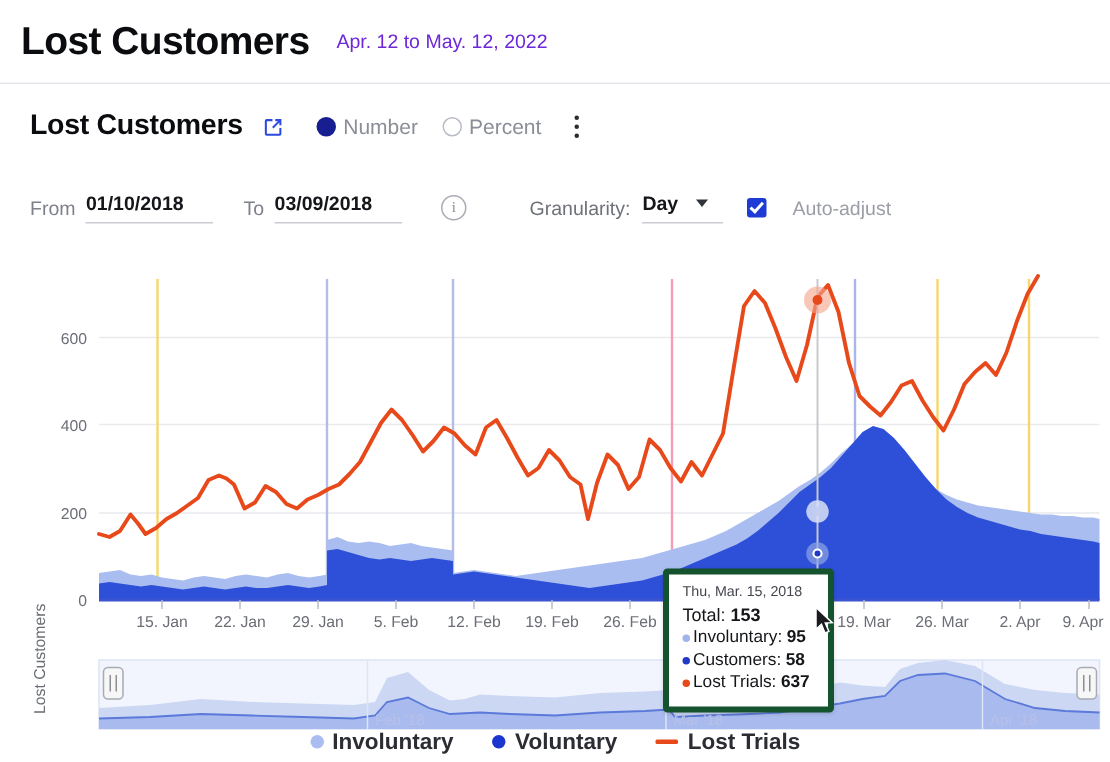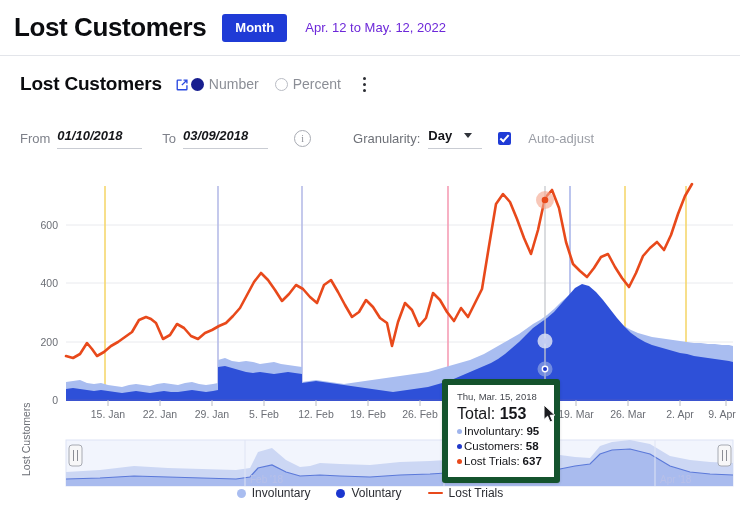--- a/index.html
+++ b/index.html
@@ -15,33 +15,33 @@
   .topbar-inner{display:flex;align-items:center;height:55px;padding-left:14px;}
   .page-title{font-size:26px;font-weight:bold;color:#0b0c0f;letter-spacing:-0.4px;}
   .period-badge{margin-left:16px;background:#1f3bd6;color:#fff;font-size:13px;font-weight:bold;
     padding:7px 13px 8px;border-radius:3px;line-height:1;}
   .range-text{margin-left:18px;font-size:13px;color:#6d28d9;}
 
   
   .widget-head{position:absolute;left:0;top:56px;width:740px;height:56px;display:flex;align-items:center;padding-left:20px;box-sizing:border-box;}
   .widget-title{font-size:19px;font-weight:bold;color:#0b0c0f;letter-spacing:-0.2px;}
   .ext-icon{margin-left:12px;width:17px;height:17px;display:block;cursor:pointer;}
-  .radio-grp{display:flex;align-items:flex-end;}
+  .radio-grp{display:flex;align-items:flex-end;margin-left:20px;}
   .radio-item{display:flex;align-items:center;margin-right:16px;cursor:pointer;}
   .radio-dot{width:13px;height:13px;border-radius:50%;box-sizing:border-box;}
   .radio-dot.on{background:#171e8f;}
   .radio-dot.off{border:1.5px solid #b9bcc4;background:#fff;}
   .radio-label{margin-left:5px;font-size:14px;color:#8b8e96;}
   .kebab{display:flex;flex-direction:column;justify-content:space-between;height:15px;margin-left:2px;cursor:pointer;padding:0 4px;}
   .kebab i{width:3px;height:3px;border-radius:50%;background:#2b2d33;display:block;}
 
   
   .controls{position:absolute;left:0;top:112px;width:740px;height:52px;display:flex;align-items:center;padding-left:20px;box-sizing:border-box;}
   .ctl-lbl{font-size:13px;color:#7e818a;}
-  .date-field{margin-left:7px;position:relative;font-style:italic;}
+  .date-field{margin-left:7px;position:relative;}
   .date-val{font-size:13px;font-weight:bold;color:#15161a;padding-bottom:6px;display:block;}
   .date-field:after{content:"";position:absolute;left:0;right:0;bottom:0;height:1px;background:#c9ccd3;}
   .gap{width:20px;}
   .info-ic{width:15px;height:15px;border:1.2px solid #a8abb3;border-radius:50%;color:#8b8e96;font-size:10px;
     display:flex;align-items:center;justify-content:center;margin-left:26px;font-family:"Liberation Serif",serif;cursor:pointer;}
   .gran-lbl{font-size:13px;color:#6e7178;margin-left:42px;}
   .gran-sel{margin-left:8px;position:relative;display:flex;align-items:center;cursor:pointer;padding-bottom:6px;min-width:54px;}
   .gran-sel:after{content:"";position:absolute;left:0;right:0;bottom:0;height:1px;background:#c9ccd3;}
   .gran-val{font-size:13px;font-weight:bold;color:#15161a;}
   .caret{margin-left:12px;width:0;height:0;border-left:4.5px solid transparent;border-right:4.5px solid transparent;border-top:5px solid #30333a;}
@@ -50,47 +50,46 @@
   .chk-lbl{font-size:13px;color:#9b9ea6;margin-left:17px;}
 
   
   .chart-wrap{position:absolute;left:0;top:176px;width:740px;height:332px;}
   svg{display:block;}
   .tick-txt{font-size:10.5px;fill:#6b6e75;font-family:"Liberation Sans",sans-serif;}
   .ytick-txt{font-size:10.5px;fill:#6b6e75;font-family:"Liberation Sans",sans-serif;}
   .nav-txt{font-size:10px;fill:#b8c0e8;font-family:"Liberation Sans",sans-serif;}
 
   
-  .tooltip{position:absolute;left:442px;top:203px;background:#fff;border:6px solid #14532d;border-radius:3px;
+  .tooltip{position:absolute;left:442px;top:203px;background:#fff;border:4px solid #14532d;border-radius:3px;
     padding:6px 9px 7px;box-shadow:0 1px 3px rgba(0,0,0,.14);width:88px;}
   .tt-date{font-size:9.5px;color:#44474e;margin-bottom:3px;}
-  .tt-total{font-size:16px;color:#15161a;margin-bottom:1px;}
+  .tt-total{font-size:12px;color:#15161a;margin-bottom:1px;}
   .tt-total b{font-weight:bold;}
   .tt-row{font-size:11.5px;color:#15161a;display:flex;align-items:center;line-height:1.32;}
   .tt-dot{width:5px;height:5px;border-radius:50%;margin-right:2px;flex:none;}
   .tt-row b{font-weight:bold;margin-left:3px;}
 
   
   .legend{position:absolute;left:0;top:486px;width:740px;display:flex;justify-content:center;align-items:center;}
   .lg-item{display:flex;align-items:center;margin:0 13px;cursor:pointer;}
   .lg-dot{width:9px;height:9px;border-radius:50%;margin-right:6px;}
   .lg-line{width:15px;height:2.5px;margin-right:6px;border-radius:1px;}
-  .lg-txt{font-size:12px;color:#2b2d33;font-weight:normal;}
+  .lg-txt{font-size:15px;color:#2b2d33;font-weight:bold;}
 
   .cursor-arrow{position:absolute;left:543px;top:228px;width:13px;height:19px;}
 </style>
 </head>
 <body>
 
 <div class="page">
 
   <div class="topbar">
     <div class="topbar-inner">
       <div class="page-title">Lost Customers</div>
-      <div class="period-badge">Month</div>
       <div class="range-text">Apr. 12 to May. 12, 2022</div>
     </div>
   </div>
 
   <div class="widget-head">
     <div class="widget-title">Lost Customers</div>
 
     <svg class="ext-icon" viewBox="0 0 20 20">
       <path d="M3 5.5A1.5 1.5 0 0 1 4.5 4H9v1.6H4.6v9.8h9.8V11H16v4.5A1.5 1.5 0 0 1 14.5 17h-10A1.5 1.5 0 0 1 3 15.5z" fill="#2b4ae0"></path>
       <path d="M11.2 4H16v4.8h-1.6V6.72l-4.6 4.6-1.12-1.12 4.6-4.6h-2.08z" fill="#2b4ae0"></path>

